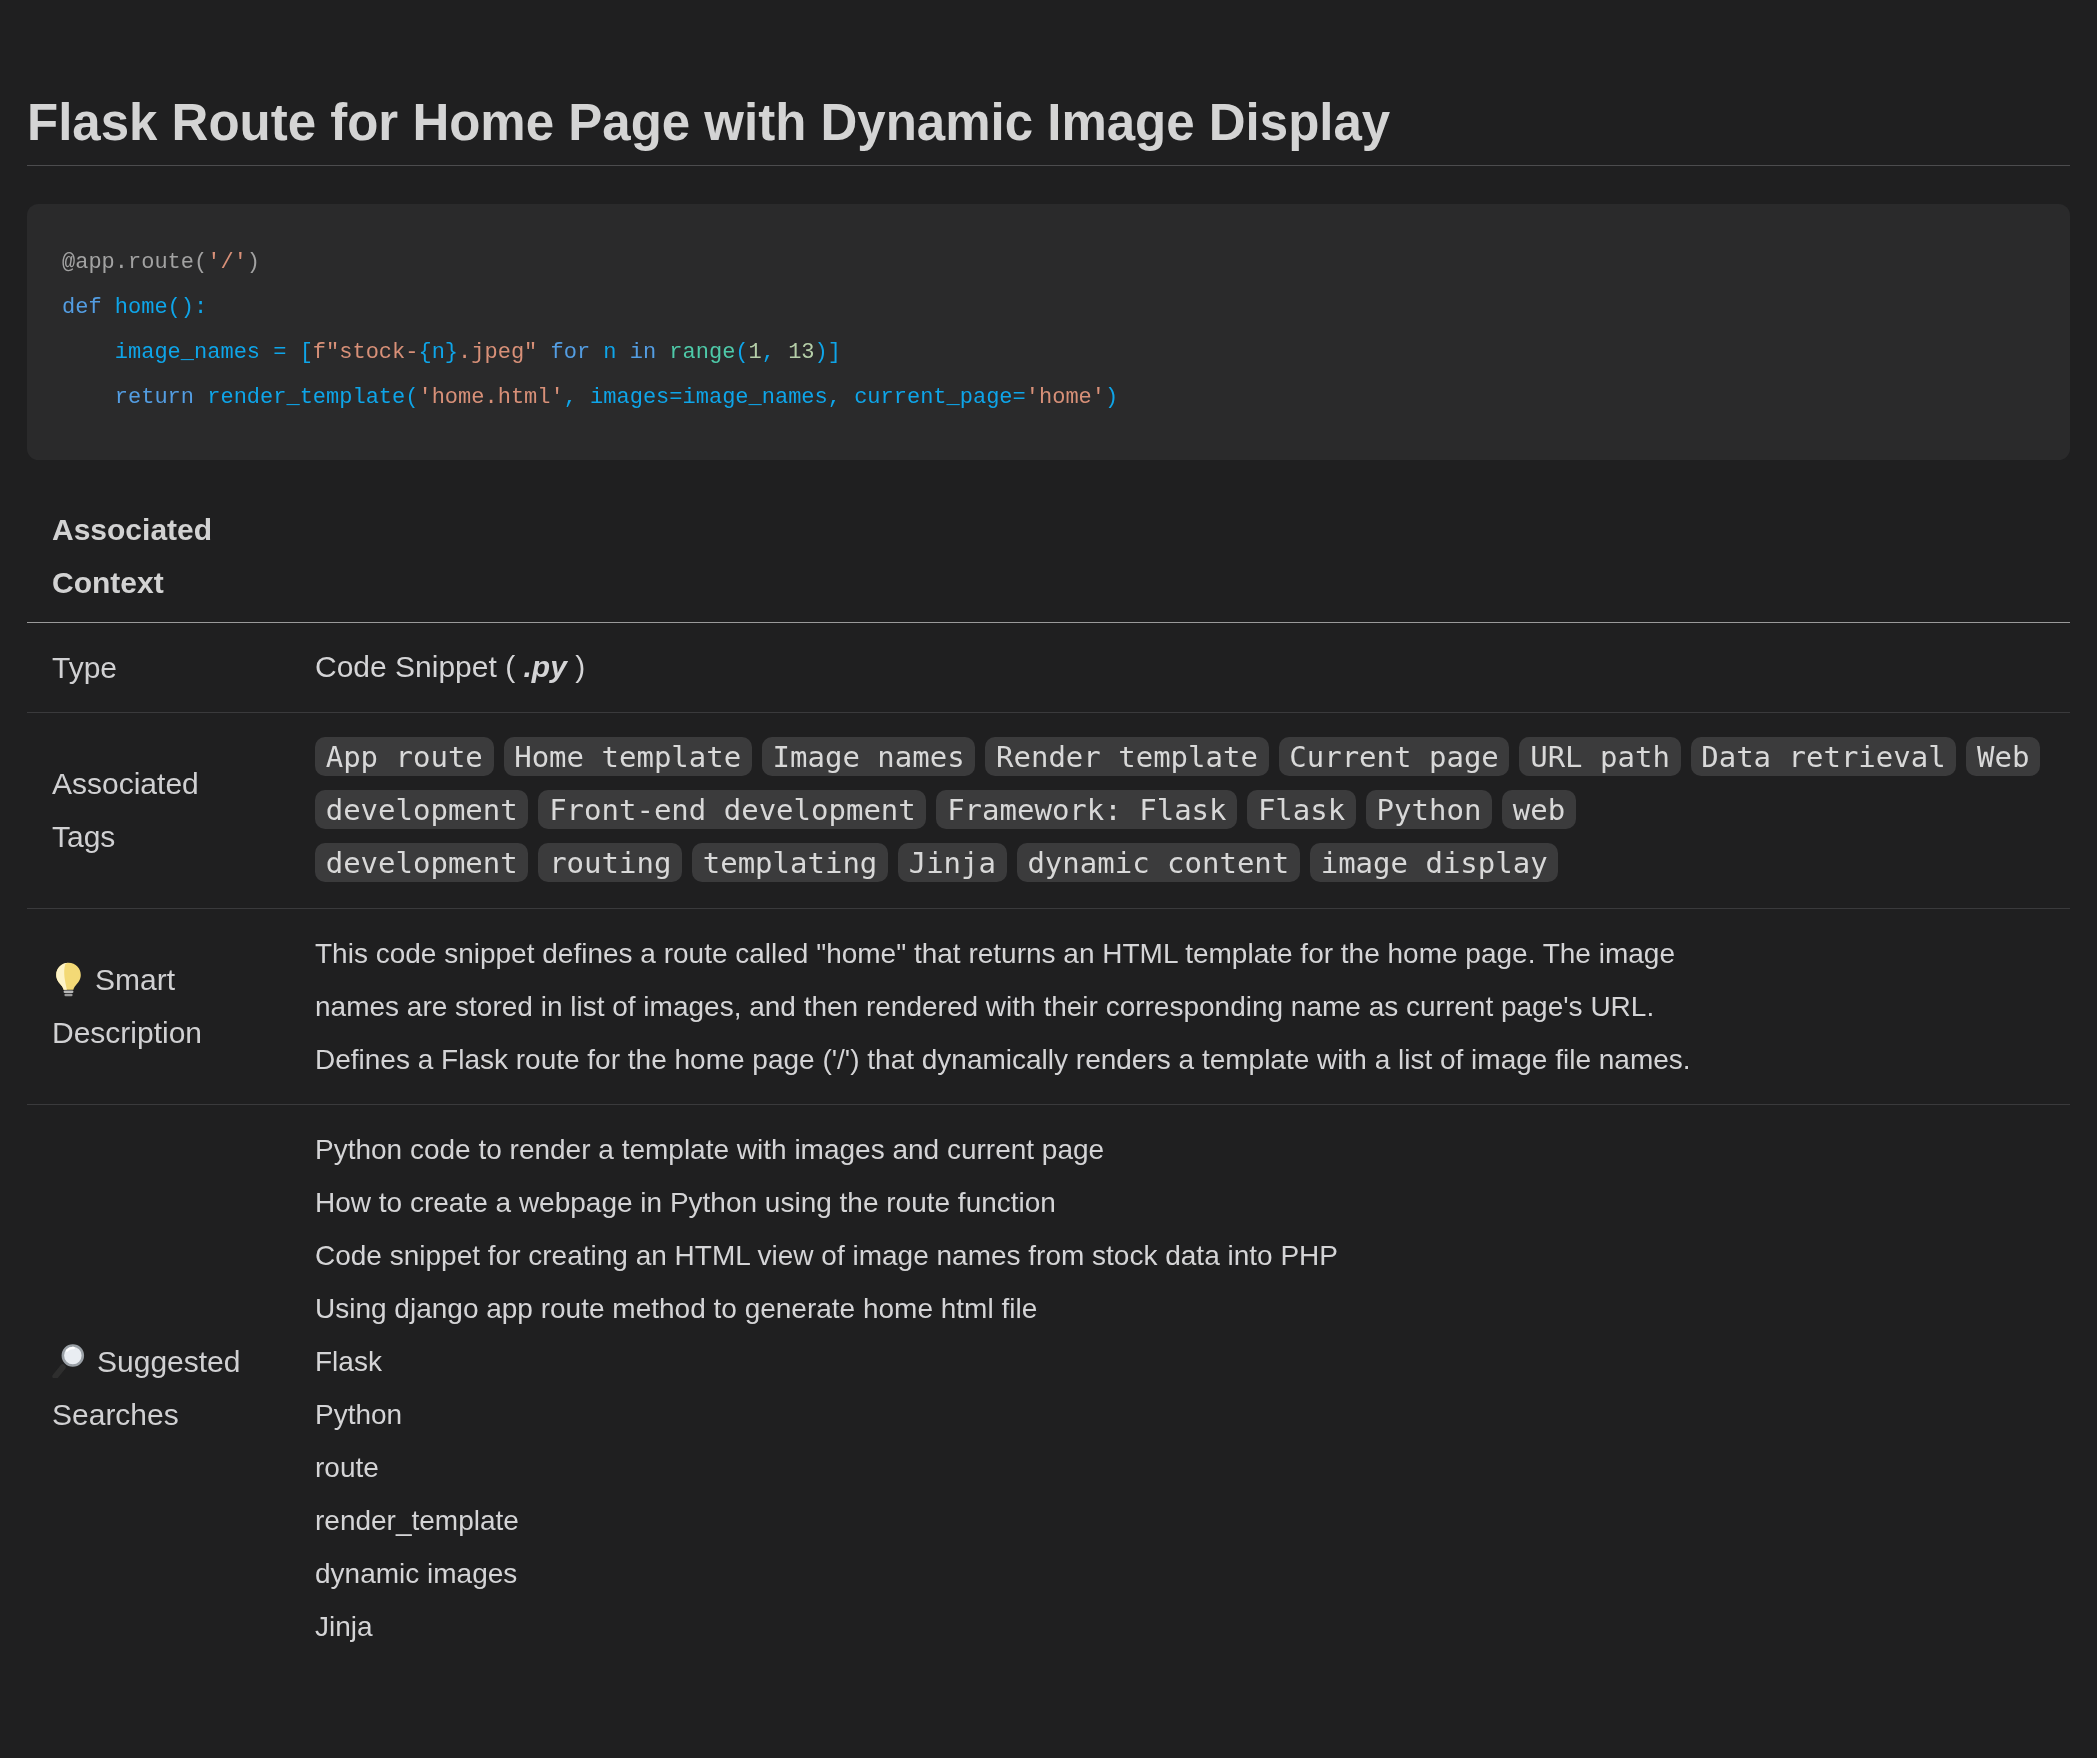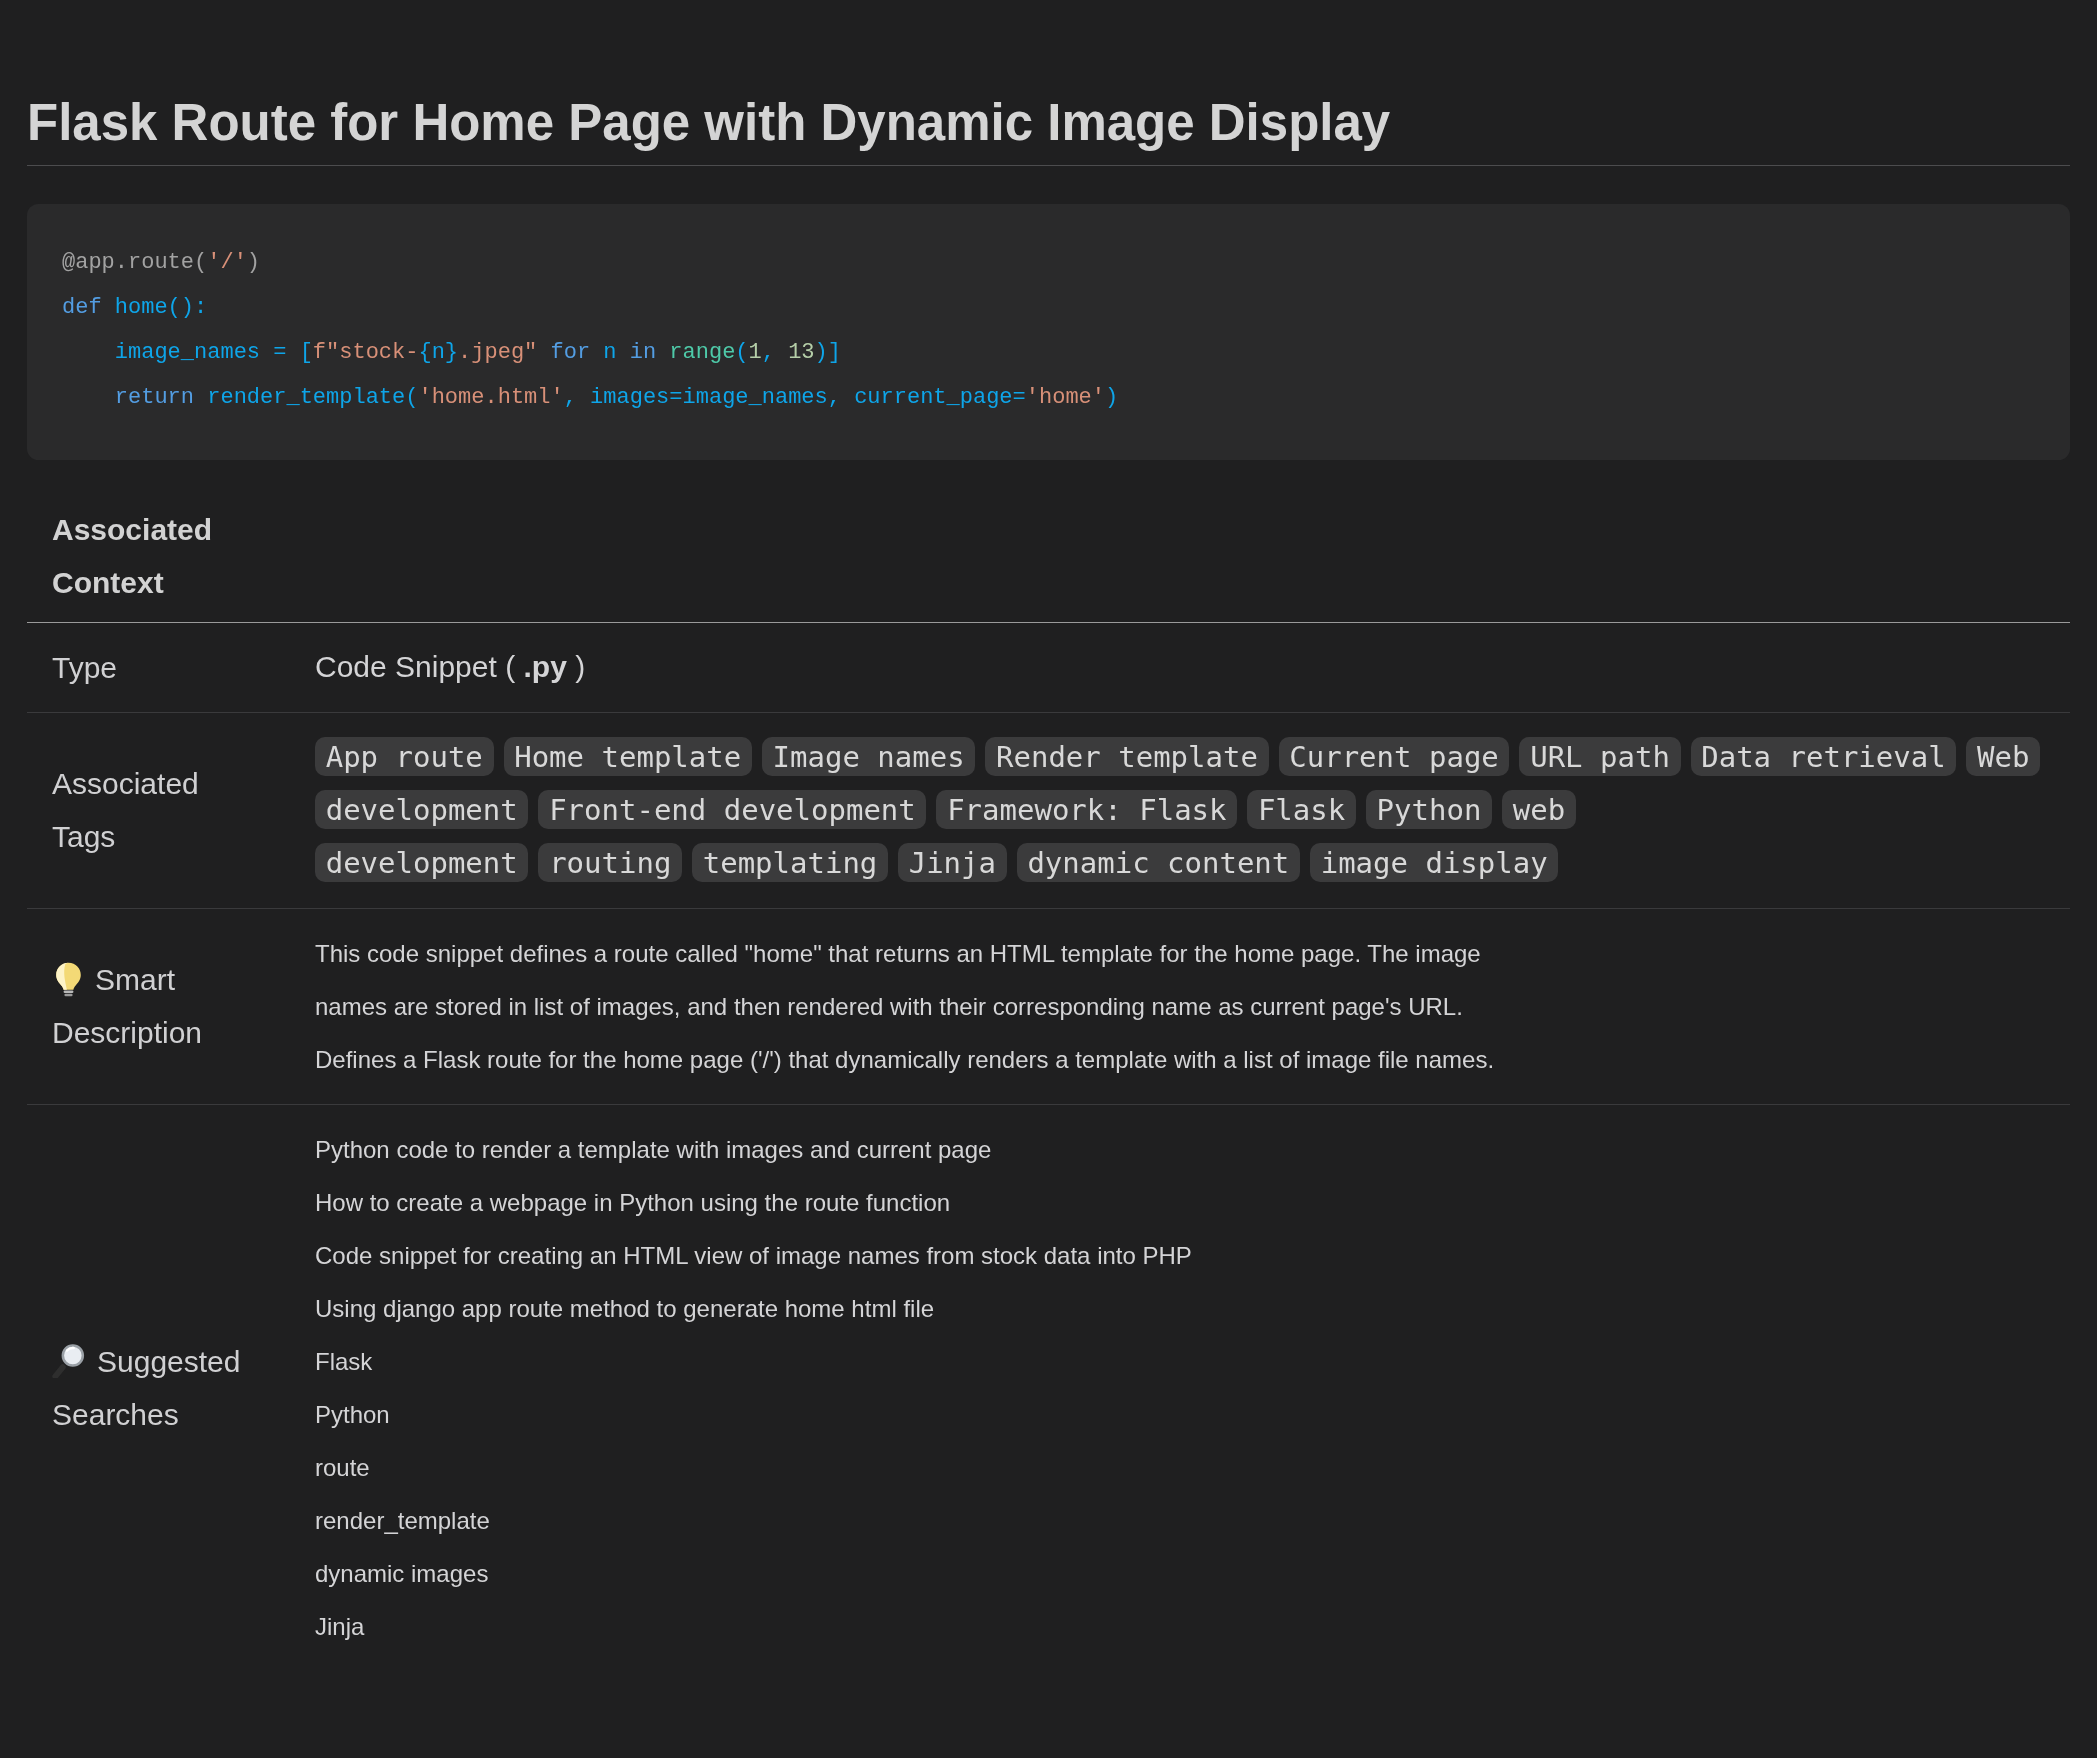--- a/index.html
+++ b/index.html
@@ -85,37 +85,38 @@
     max-width: 206px;
     align-self: center;
   }
   .ctx-value {
     font-size: 30px;
     line-height: 36px;
     color: #d4d4d6;
   }
   .type-ext {
     font-weight: 700;
+    font-style: italic;
   }
   .tags-wrap {
     line-height: 53px;
     font-family: "DejaVu Sans Mono", monospace;
     font-size: 29px;
   }
   .tag-pill {
     background: #3b3b3c;
     color: #d8d8d8;
     padding: 2.5px 10.7px;
     border-radius: 10px;
     margin-right: 10px;
     -webkit-box-decoration-break: clone;
     box-decoration-break: clone;
   }
   .desc-lines, .search-items {
-    font-size: 24px;
+    font-size: 28px;
     line-height: 53px;
   }
   .search-items {
     line-height: 53px;
   }
   .label-icon {
     display: inline-block;
     vertical-align: -6.6px;
     margin-right: 10px;
   }

